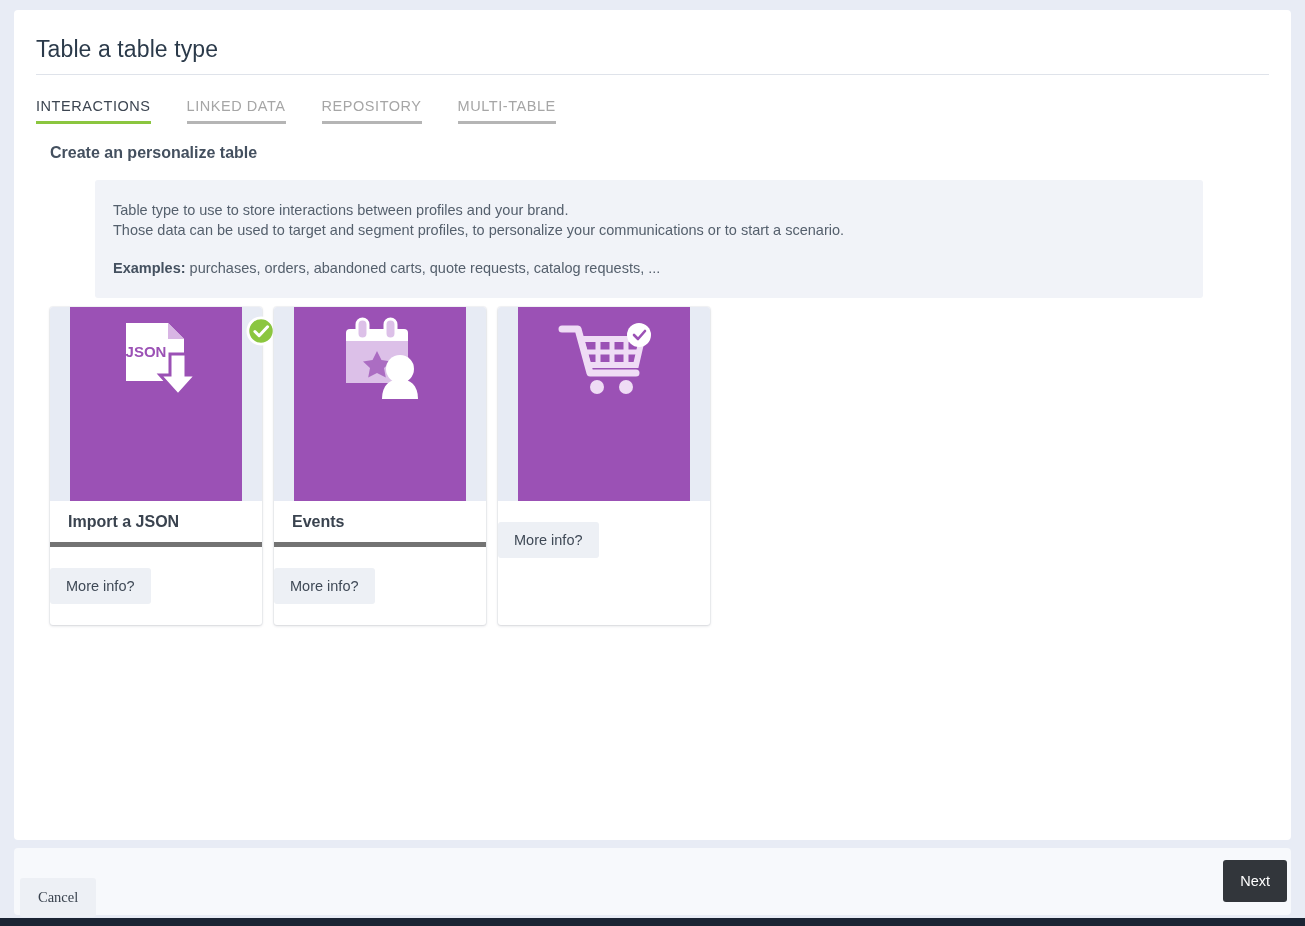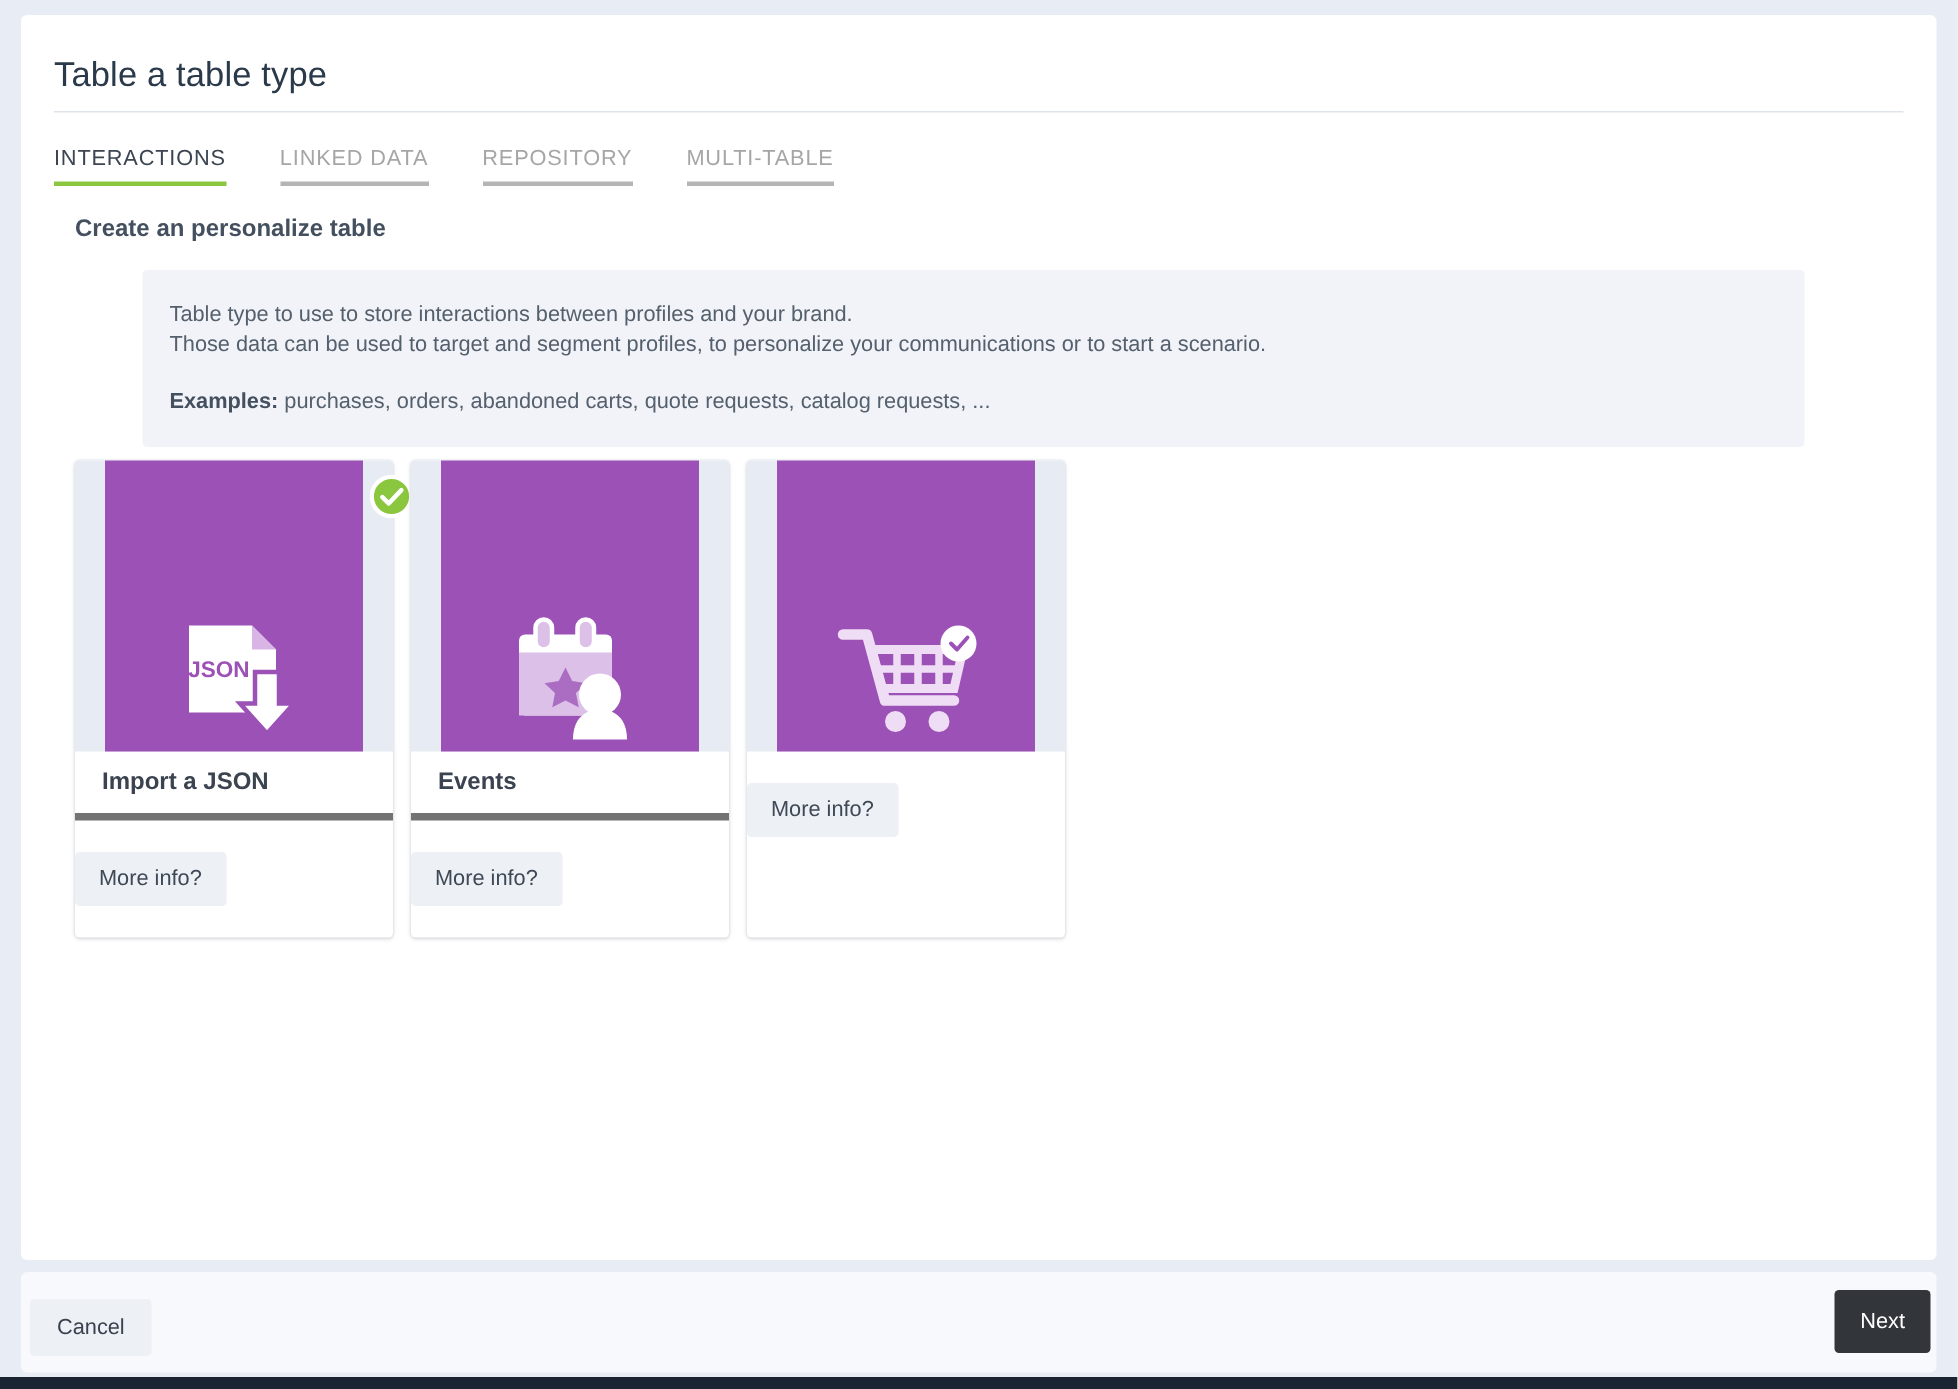--- a/index.html
+++ b/index.html
@@ -144,21 +144,21 @@
     align-items: center;
     justify-content: center;
     border-radius: 3px 3px 0 0;
     overflow: visible;
   }
   .thumb-inner {
     width: 172px;
     height: 194px;
     background: #9b51b5;
     display: flex;
-    align-items: flex-end;
+    align-items: flex-start;
     justify-content: center;
   }
 
   .check-badge {
     position: absolute;
     top: 9px;
     right: -14px;
     width: 30px;
     height: 30px;
   }
@@ -197,28 +197,28 @@
     left: 14px;
     top: 848px;
     width: 1277px;
     height: 67px;
     background: #f7f9fc;
     border-radius: 4px;
   }
   .btn-cancel {
     position: absolute;
     left: 6px;
-    top: 18px;
+    top: 30px;
     background: #edf0f5;
     border: none;
     border-radius: 3px;
     padding: 11px 18px;
     font-size: 14.5px;
     color: #39424e;
-    font-family: Liberation Sans, sans-serif;
+    font-family: Liberation Serif, serif;
     cursor: pointer;
   }
   .btn-next {
     position: absolute;
     right: 4px;
     top: 12px;
     background: #32363b;
     border: none;
     border-radius: 3px;
     padding: 13px 17px;

